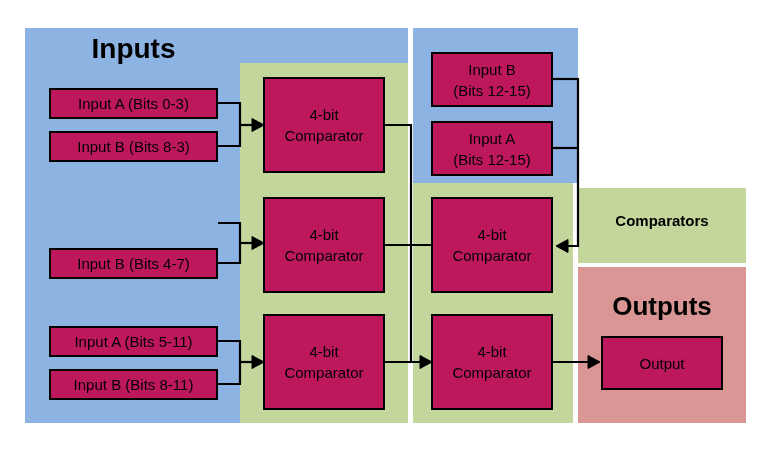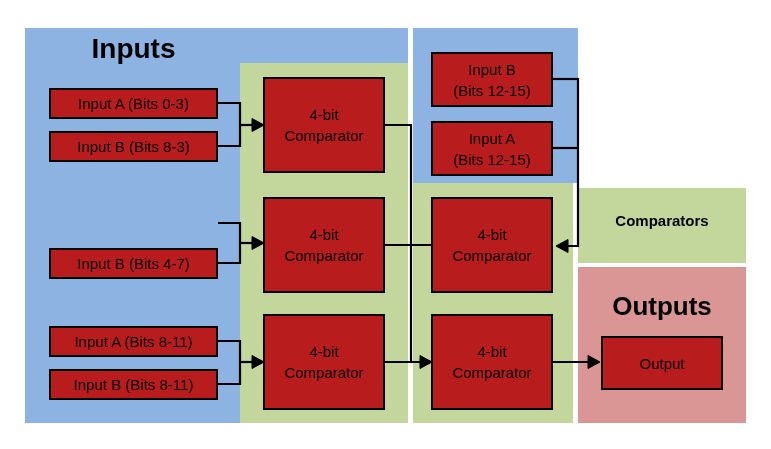--- a/index.html
+++ b/index.html
@@ -16,21 +16,21 @@
   .r-red1  {left:578px; top:267px; width:168px; height:156px;}
   .hdr{position:absolute;font-weight:bold;text-align:center;white-space:nowrap;}
   .hdr-inputs{left:49px;top:33px;width:169px;font-size:28px;}
   .hdr-comparators{left:578px;top:212px;width:168px;font-size:15px;}
   .hdr-outputs{left:578px;top:291px;width:168px;font-size:26px;}
   .wires{position:absolute;left:0;top:0;width:771px;height:449px;pointer-events:none;}
   .wires *{stroke:#000;}
   .wires .w{fill:none;stroke-width:2.2px;}
   .wires .ah{fill:#000;stroke-width:1px;}
   .node{
-    position:absolute;background:#b91c1c;border:2px solid #000;box-sizing:border-box;
+    position:absolute;background:#be185d;border:2px solid #000;box-sizing:border-box;
     display:flex;flex-direction:column;align-items:center;justify-content:center;
     font-size:15px;line-height:21px;text-align:center;white-space:nowrap;
   }
   .n-a03 {left:49px;top:88px;width:169px;height:31px;}
   .n-b03 {left:49px;top:131px;width:169px;height:31px;}
   .n-a47 {left:49px;top:208px;width:169px;height:31px;}
   .n-b47 {left:49px;top:248px;width:169px;height:31px;}
   .n-a811{left:49px;top:326px;width:169px;height:31px;}
   .n-b811{left:49px;top:369px;width:169px;height:31px;}
   .n-b1215{left:431px;top:52px; width:122px;height:55px;}
@@ -100,21 +100,21 @@
   <div class="node n-a03">
       <span>Input A (Bits 0-3)</span>
     </div>
   <div class="node n-b03">
       <span>Input B (Bits 8-3)</span>
     </div>
   <div class="node n-b47">
       <span>Input B (Bits 4-7)</span>
     </div>
   <div class="node n-a811">
-      <span>Input A (Bits 8-11)</span>
+      <span>Input A (Bits 5-11)</span>
     </div>
   <div class="node n-b811">
       <span>Input B (Bits 8-11)</span>
     </div>
 
   <div class="node n-b1215">
     <span>Input B</span>
     <span>(Bits 12-15)</span>
   </div>
   <div class="node n-a1215">

